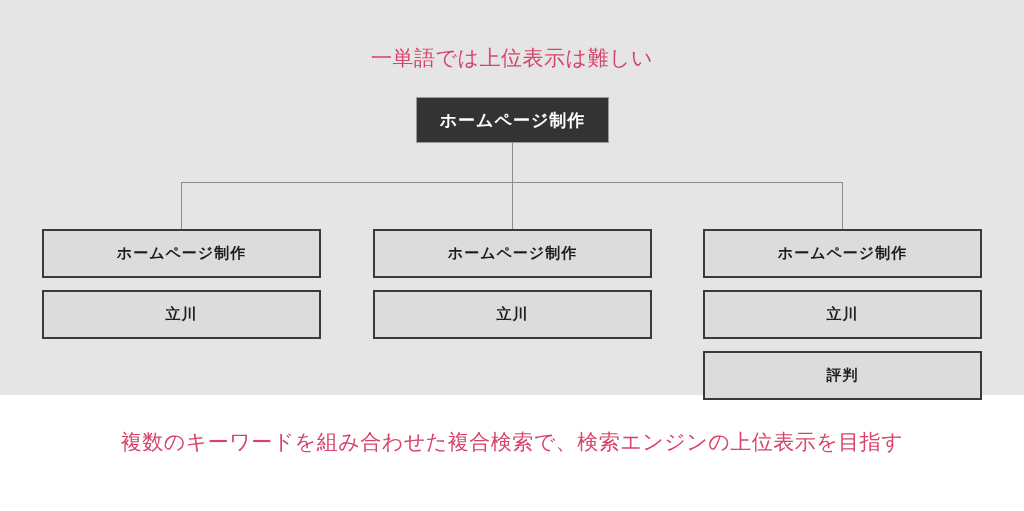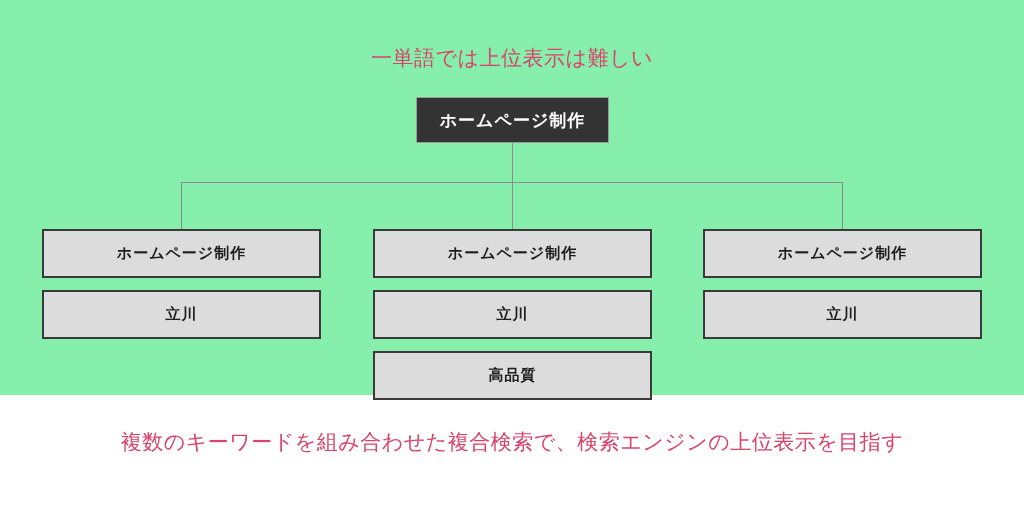--- a/index.html
+++ b/index.html
@@ -11,21 +11,21 @@
     height: 511px;
     background: #ffffff;
     font-family: "Liberation Sans", "DejaVu Sans", sans-serif;
     overflow: hidden;
   }
 
   #diagram-canvas {
     position: relative;
     width: 1024px;
     height: 395px;
-    background: #86efac;
+    background: #e5e5e5;
   }
 
   
   .caption {
     position: absolute;
     width: 100%;
     left: 0;
     text-align: center;
     color: #d8436a;
     font-weight: 400;
@@ -131,29 +131,29 @@
     </div>
   </div>
 
   <div class="column" id="column-middle">
     <div class="kw-box">
       <span class="node-label">ホームページ制作</span>
     </div>
     <div class="kw-box">
       <span class="node-label">立川</span>
     </div>
-    <div class="kw-box">
-      <span class="node-label">高品質</span>
-    </div>
   </div>
 
   <div class="column" id="column-right">
     <div class="kw-box">
       <span class="node-label">ホームページ制作</span>
     </div>
     <div class="kw-box">
       <span class="node-label">立川</span>
     </div>
+    <div class="kw-box">
+      <span class="node-label">評判</span>
+    </div>
   </div>
 
   <div class="caption" id="caption-bottom">複数のキーワードを組み合わせた複合検索で、検索エンジンの上位表示を目指す</div>
 
 </div>
 
 </body></html>

